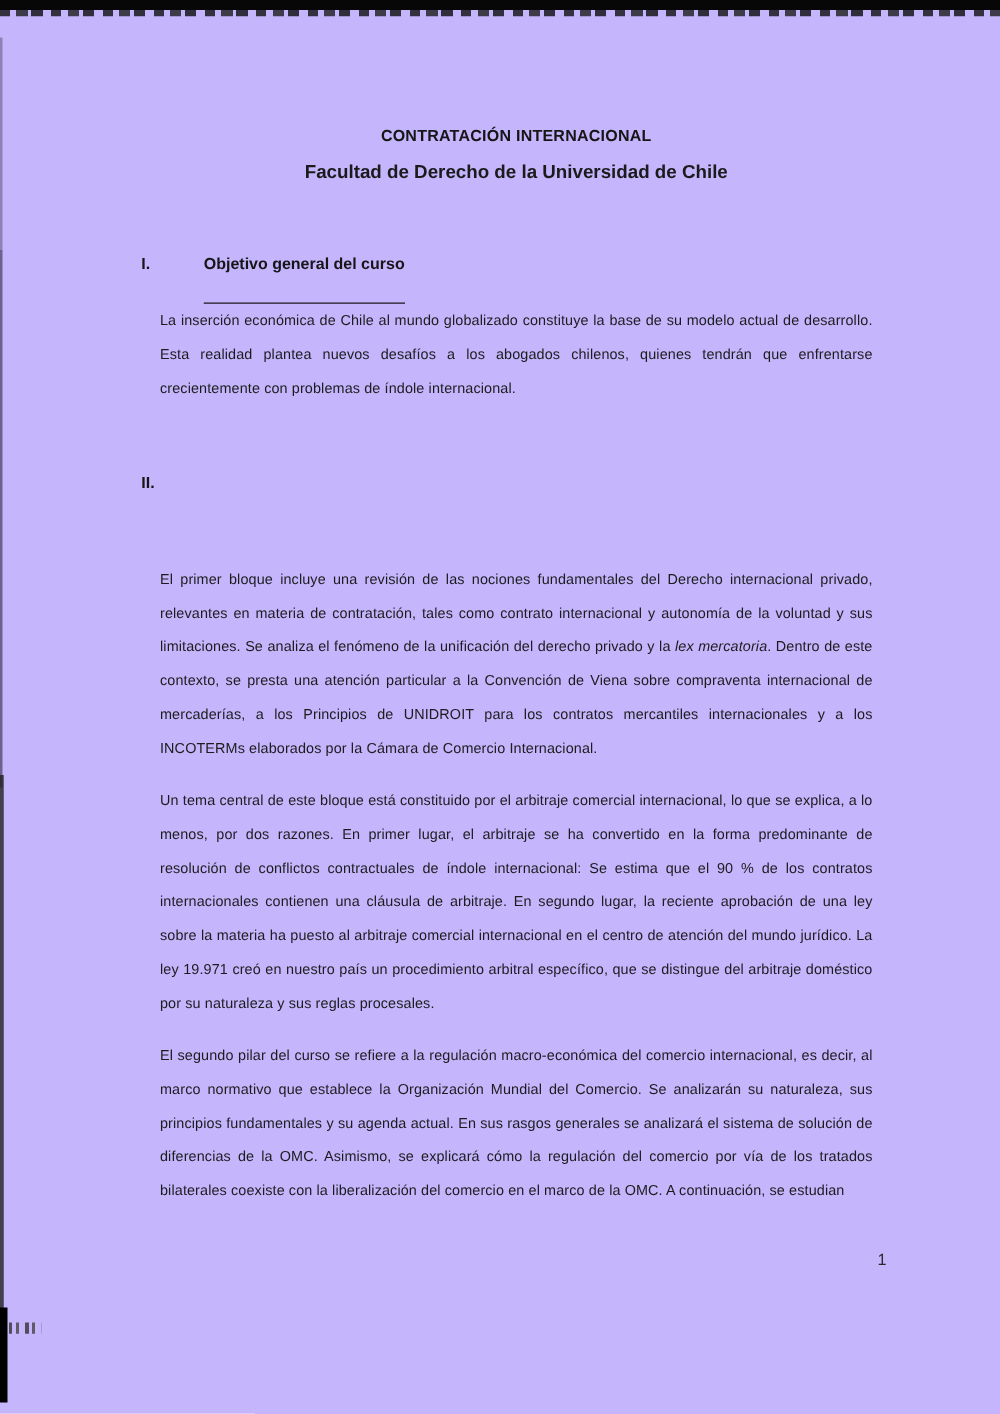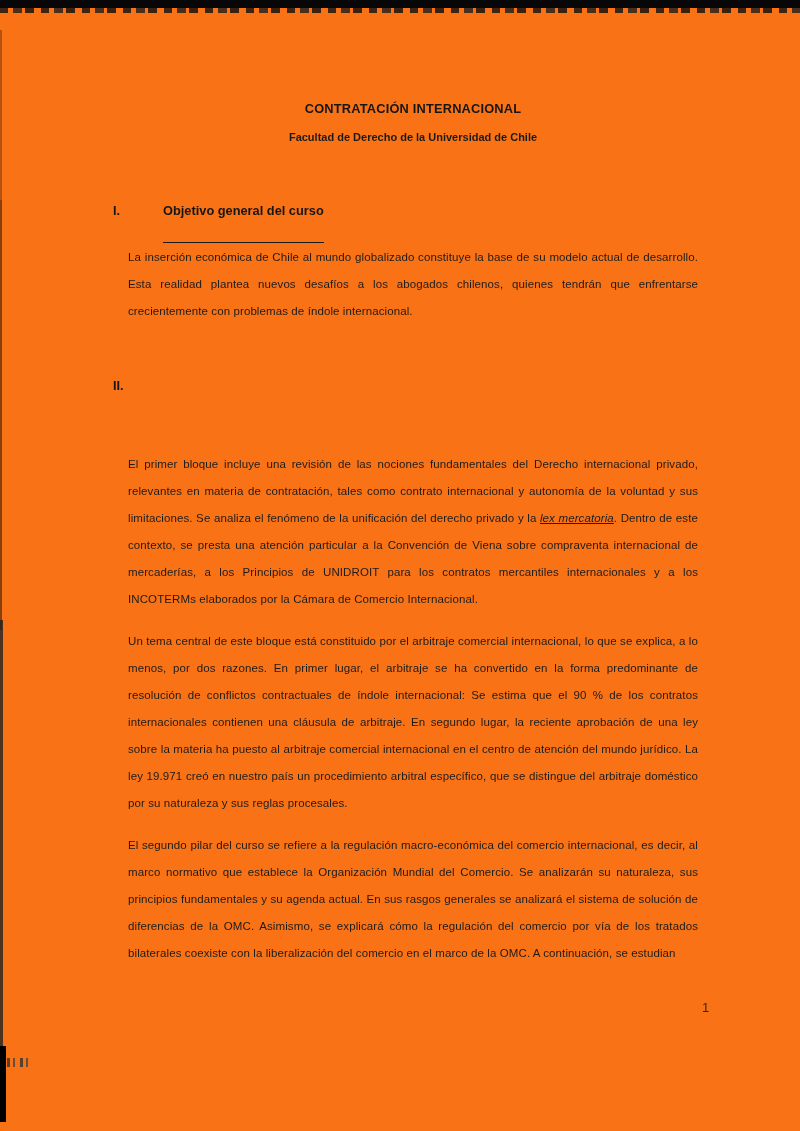--- a/index.html
+++ b/index.html
@@ -5,21 +5,21 @@
   html, body { margin:0; padding:0; }
   body {
     width:800px; height:1131px;
     background:#ffffff;
     font-family:"Liberation Sans", sans-serif;
     position:relative;
     overflow:hidden;
   }
   .page {
     position:absolute; inset:0;
-    background:#f97316;
+    background:#c4b5fd;
     color:#1a1a1a;
   }
   
   .artifact { position:absolute; pointer-events:none; }
   .a-top-band { top:0; left:0; width:800px; height:8px; background:#070707; }
   .a-top-ragged {
     top:8px; left:0; width:800px; height:5px;
     background:repeating-linear-gradient(90deg,
       #101010 0 8px, transparent 8px 13px,
       #1d1d1d 13px 22px, transparent 22px 25px,
@@ -35,38 +35,38 @@
     background:repeating-linear-gradient(90deg,
       #333 0 3px, transparent 3px 6px, #444 6px 8px, transparent 8px 13px);
     opacity:.8;
   }
   
   .doc-header {
     position:absolute; top:94px; left:113px; width:600px;
     text-align:center; font-weight:bold;
   }
   .doc-title    { font-size:12.8px; line-height:29px; letter-spacing:.2px; color:#161616; }
-  .doc-subtitle { font-size:11px; line-height:29px; color:#1b1b1b; }
+  .doc-subtitle { font-size:15px; line-height:29px; color:#1b1b1b; }
   .section-heading {
     position:absolute; left:113px; width:600px;
     font-weight:bold; font-size:12.8px; line-height:27px;
     display:flex; color:#161616;
   }
   .section-heading .numeral { width:50px; flex:0 0 50px; }
   .section-heading .heading-text {
     border-bottom:1.6px solid #1a1a1a; padding-bottom:18px;
   }
   .body-block {
     position:absolute; left:113px; width:600px;
     font-size:11.5px; line-height:27px;
     text-align:justify; color:#1c1c1c;
     letter-spacing:.1px;
   }
   .body-block p { margin:15px; }
-  .body-block em { font-style:italic;text-decoration:underline; }
+  .body-block em { font-style:italic; }
   .page-number {
     position:absolute; top:1000px; left:702px;
     font-size:13px; color:#2a2a2a;
   }
 </style>
 </head>
 <body>
 
 <div class="page">
 

